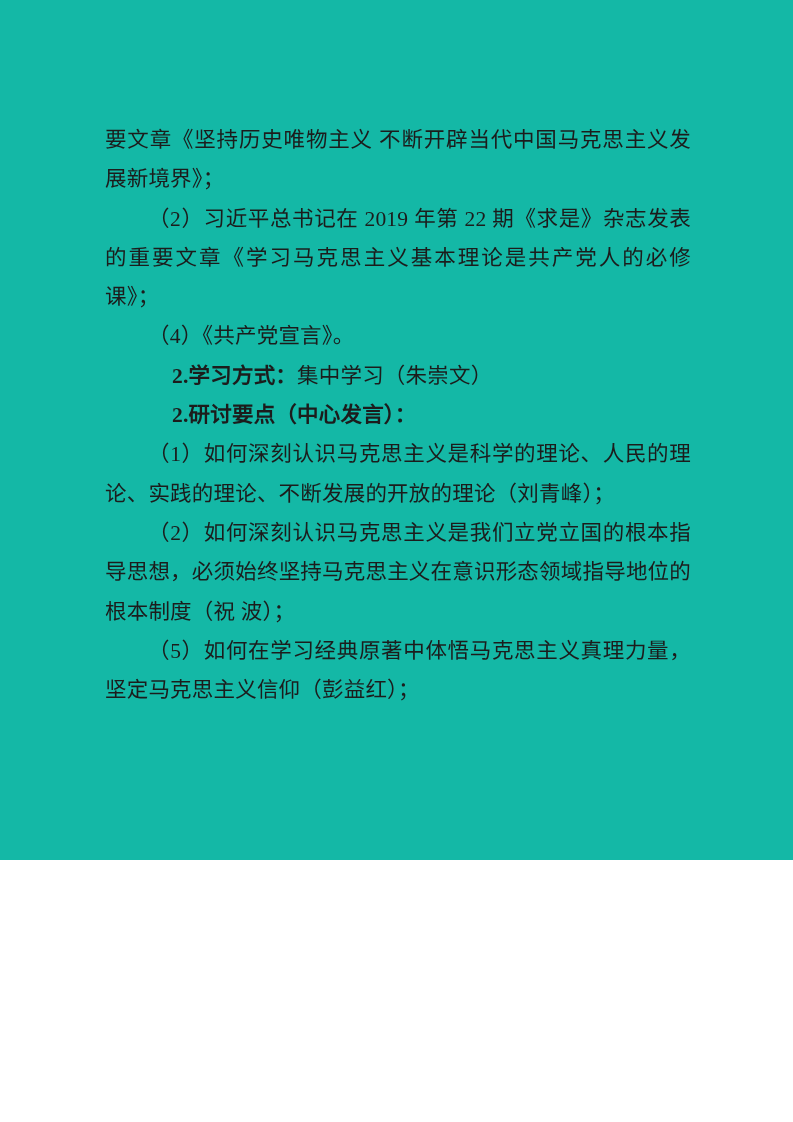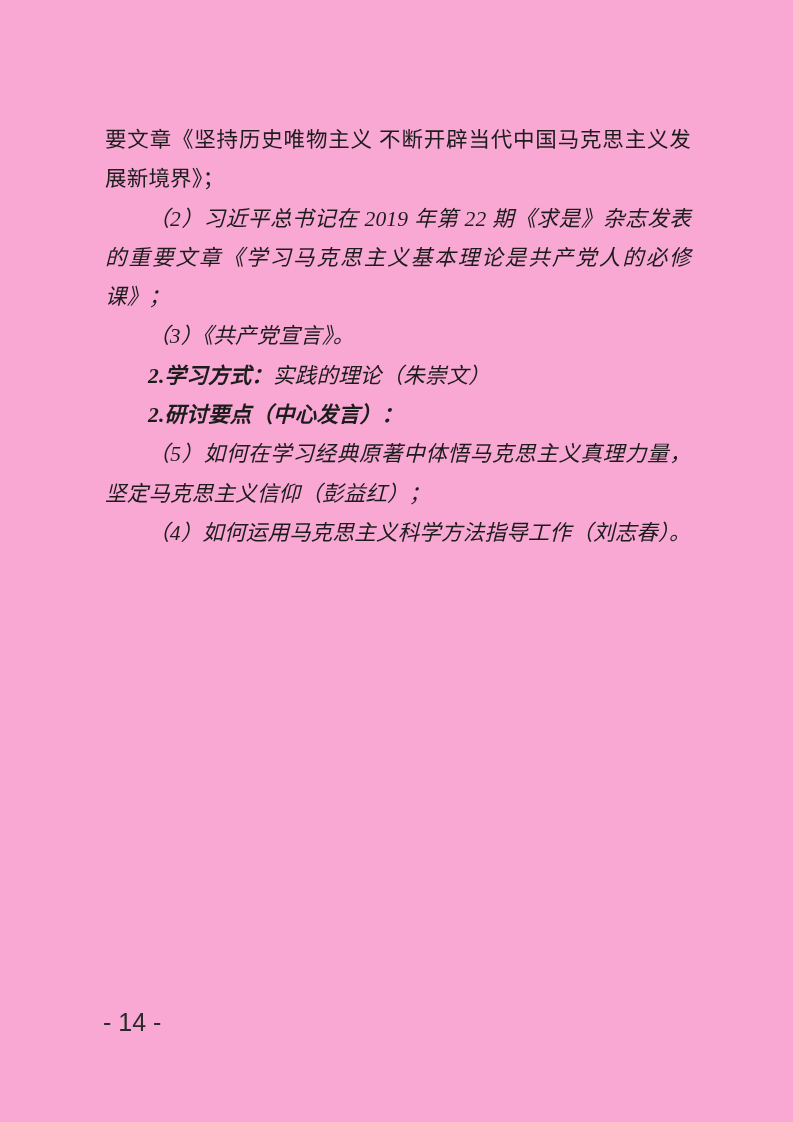--- a/index.html
+++ b/index.html
@@ -3,47 +3,47 @@
 <meta charset="utf-8">
 <style>
   html, body {
     margin: 0;
     padding: 0;
     background: #ffffff;
   }
   .page {
     position: relative;
     width: 793px;
-    height: 1122px;
-    background: #f9a8d4;
+    height: 860px;
+    background: #14b8a6;
     overflow: hidden;
     font-family: "Liberation Serif", "DejaVu Serif", serif;
     color: #1c1c1c;
   }
   .content {
     position: absolute;
     left: 105px;
     top: 121px;
     width: 586px;
     font-size: 21.5px;
     line-height: 39.3px;
     text-align: justify;
     letter-spacing: 0.2px;
   }
   .para {
     margin: 0;
     padding: 0;
   }
   .para.indent {
     text-indent: 2em;
-    font-style: italic;
   }
   .lead {
     font-weight: 700;
     font-family: "Liberation Serif", "DejaVu Serif", serif;
+    margin-left: 24px;
   }
   .footer {
     position: absolute;
     left: 103px;
     top: 1010px;
     font-size: 25px;
     line-height: 24px;
     color: #2a2a2a;
     font-family: Liberation Sans, sans-serif;
   }
@@ -51,30 +51,31 @@
 </head>
 <body>
 
 <div class="page">
   <div class="content">
 
     <p class="para"><span>要文章《坚持历史唯物主义 不断开辟当代中国马克思主义发展新境界》；</span></p>
 
     <p class="para indent"><span>（2）习近平总书记在 2019 年第 22 期《求是》杂志发表的重要文章《学习马克思主义基本理论是共产党人的必修课》；</span></p>
 
-    <p class="para indent"><span>（3）《共产党宣言》。</span></p>
+    <p class="para indent"><span>（4）《共产党宣言》。</span></p>
 
-    <p class="para indent"><span class="lead">2.学习方式：</span><span>实践的理论（朱崇文）</span></p>
+    <p class="para indent"><span class="lead">2.学习方式：</span><span>集中学习（朱崇文）</span></p>
 
 
 
     <p class="para indent"><span class="lead">2.研讨要点（中心发言）：</span><span></span></p>
 
+    <p class="para indent"><span>（1）如何深刻认识马克思主义是科学的理论、人民的理论、实践的理论、不断发展的开放的理论（刘青峰）；</span></p>
 
+    <p class="para indent"><span>（2）如何深刻认识马克思主义是我们立党立国的根本指导思想，必须始终坚持马克思主义在意识形态领域指导地位的根本制度（祝 波）；</span></p>
 
     <p class="para indent"><span>（5）如何在学习经典原著中体悟马克思主义真理力量，坚定马克思主义信仰（彭益红）；</span></p>
 
-    <p class="para indent"><span>（4）如何运用马克思主义科学方法指导工作（刘志春）。</span></p>
 
   </div>
 
   <div class="footer">- 14 -</div>
 </div>
 
 </body></html>

